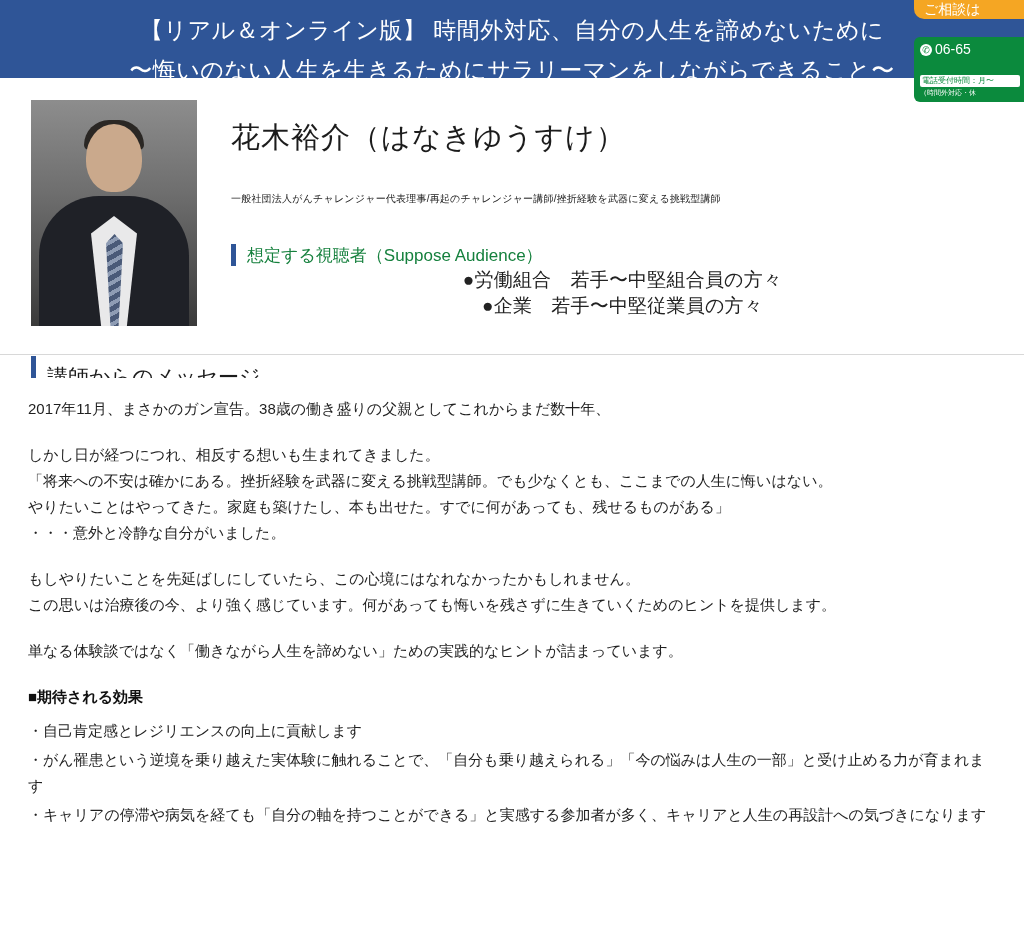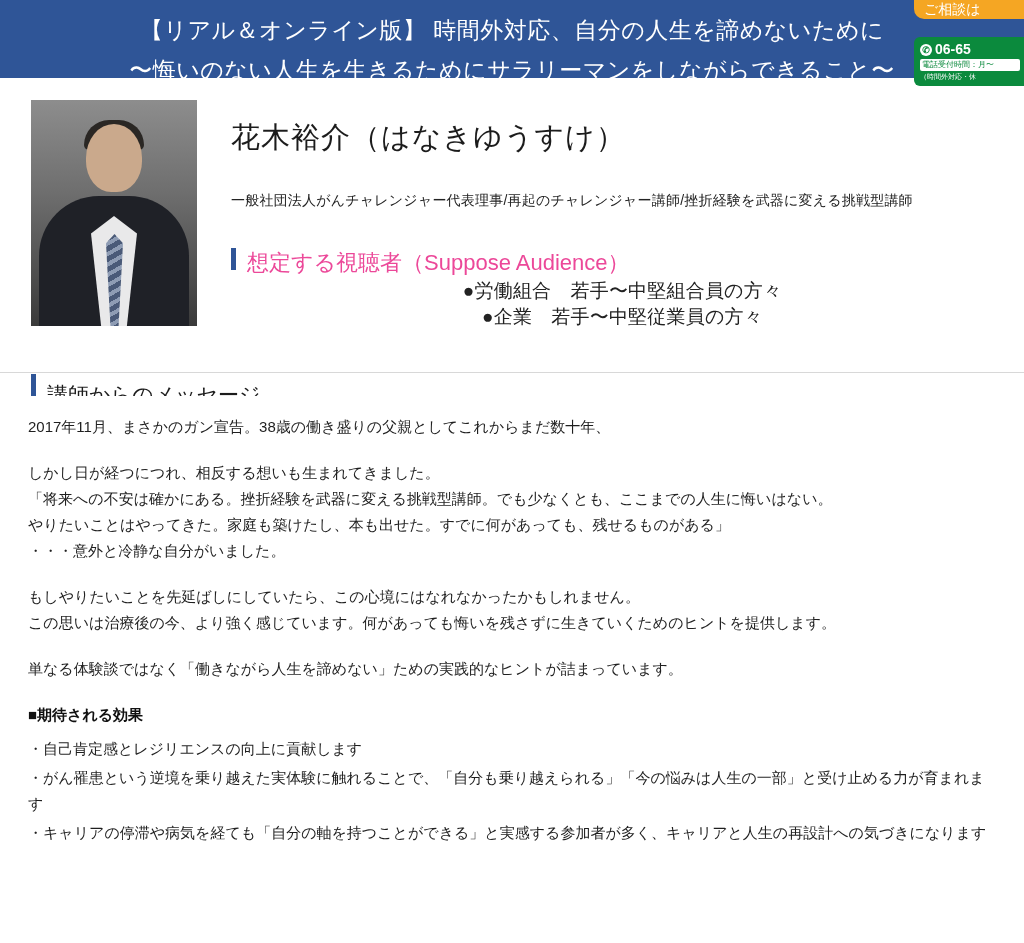--- a/index.html
+++ b/index.html
@@ -57,21 +57,21 @@
   .contact-phone {
     margin-top: 18px;
     background: #0b8a3d;
     color: #ffffff;
     border-radius: 6px 0 0 6px;
     padding: 4px 4px 5px 6px;
     text-align: left;
   }
   .contact-phone .num {
     font-size: 14px;
-    font-weight: bold;
+    font-weight: normal;
     line-height: 16px;
     white-space: nowrap;
   }
   .contact-phone .num .ic {
     display: inline-block;
     width: 12px;
     height: 12px;
     border-radius: 50%;
     background: #ffffff;
     color: #0b8a3d;
@@ -79,21 +79,21 @@
     line-height: 12px;
     text-align: center;
     margin-right: 3px;
     vertical-align: 1px;
   }
   .contact-phone .hours {
     background: #ffffff;
     color: #0b8a3d;
     font-size: 8px;
     line-height: 10px;
-    margin-top: 2px;
+    margin-top: 18px;
     padding: 1px 2px;
     border-radius: 2px;
     white-space: nowrap;
   }
   .contact-phone .note {
     font-size: 7px;
     line-height: 9px;
     margin-top: 1px;
     white-space: nowrap;
   }
@@ -173,30 +173,30 @@
     padding-right: 10px;
   }
   .speaker-name {
     font-size: 29px;
     letter-spacing: 1px;
     color: #1c1c1c;
     margin: 12px 0 0 0;
     font-weight: 400;
   }
   .speaker-title {
-    font-size: 14px;
+    font-size: 10px;
     color: #232323;
     margin-top: 34px;
     letter-spacing: 0.2px;
     white-space: nowrap;
   }
   .section-head {
     margin-top: 38px;
-    font-size: 22px;
-    color: #ec4899;
+    font-size: 17px;
+    color: #15803d;
     display: flex;
     align-items: flex-start;
   }
   .section-head .bar {
     display: inline-block;
     width: 5px;
     height: 22px;
     background: #2f5597;
     margin-right: 11px;
   }
@@ -207,21 +207,21 @@
     text-align: center;
   }
   .audience-list div {
     letter-spacing: 0.2px;
   }
 
   
   .divider-band {
     position: relative;
     height: 26px;
-    margin-top: 42px;
+    margin-top: 28px;
   }
   .divider-band .rule {
     position: absolute;
     left: 0;
     right: 0;
     top: 0;
     border-top: 1px solid #d8d8d8;
   }
   .clipped-head {
     position: absolute;

